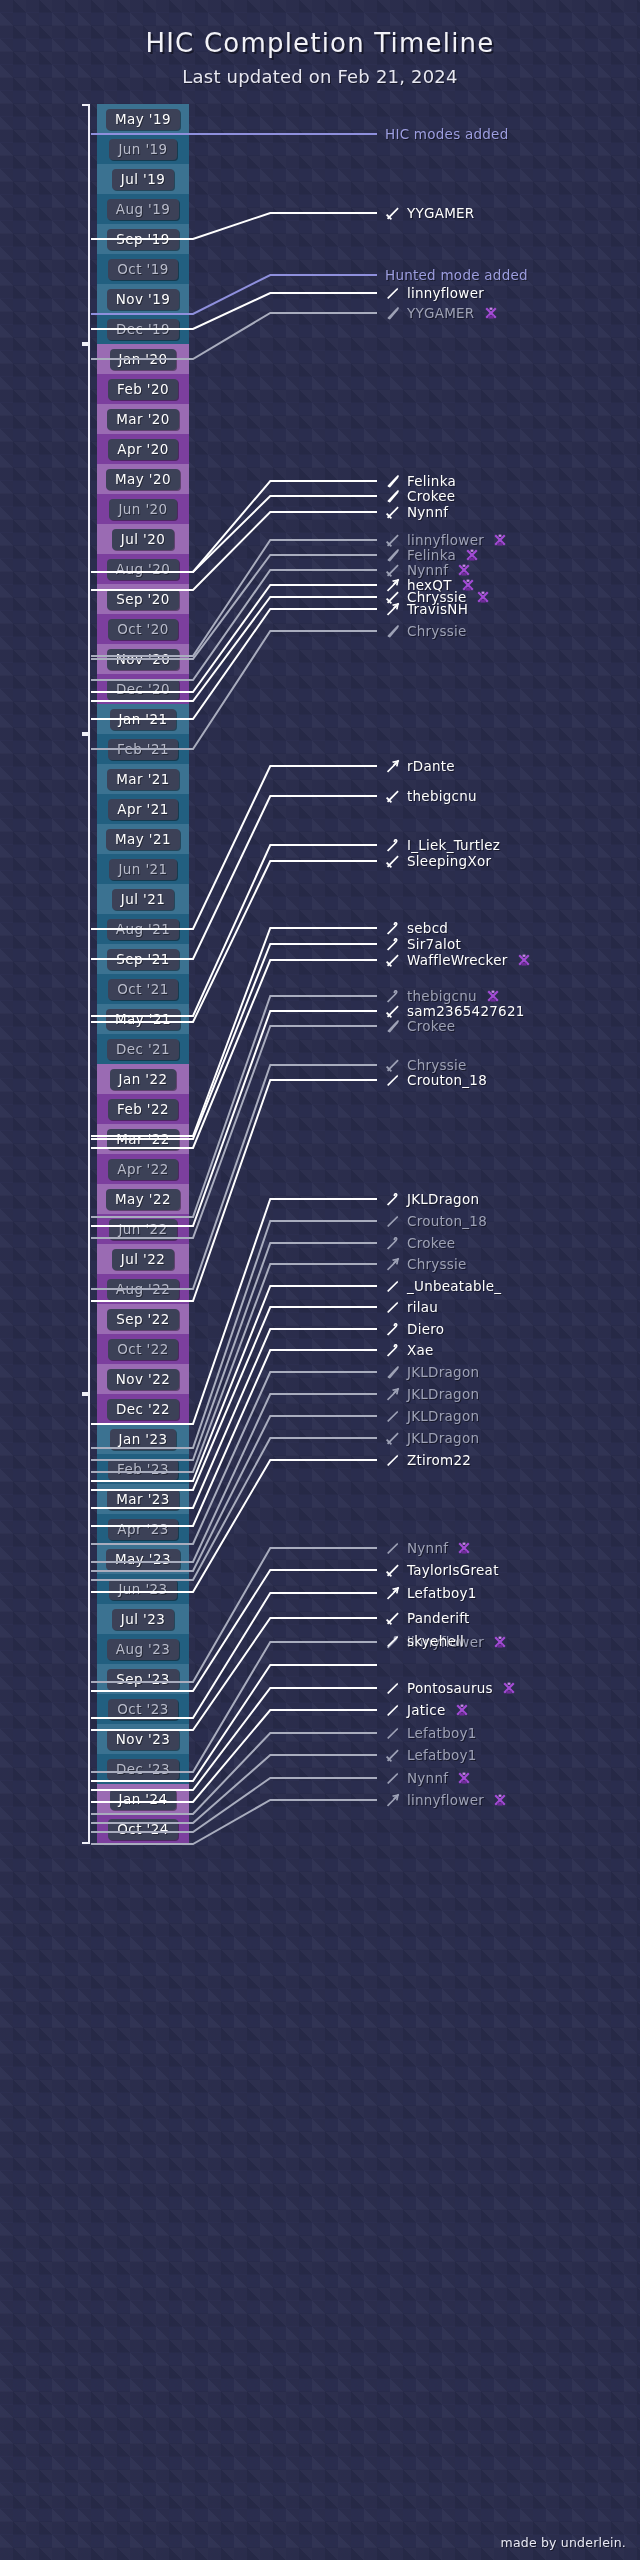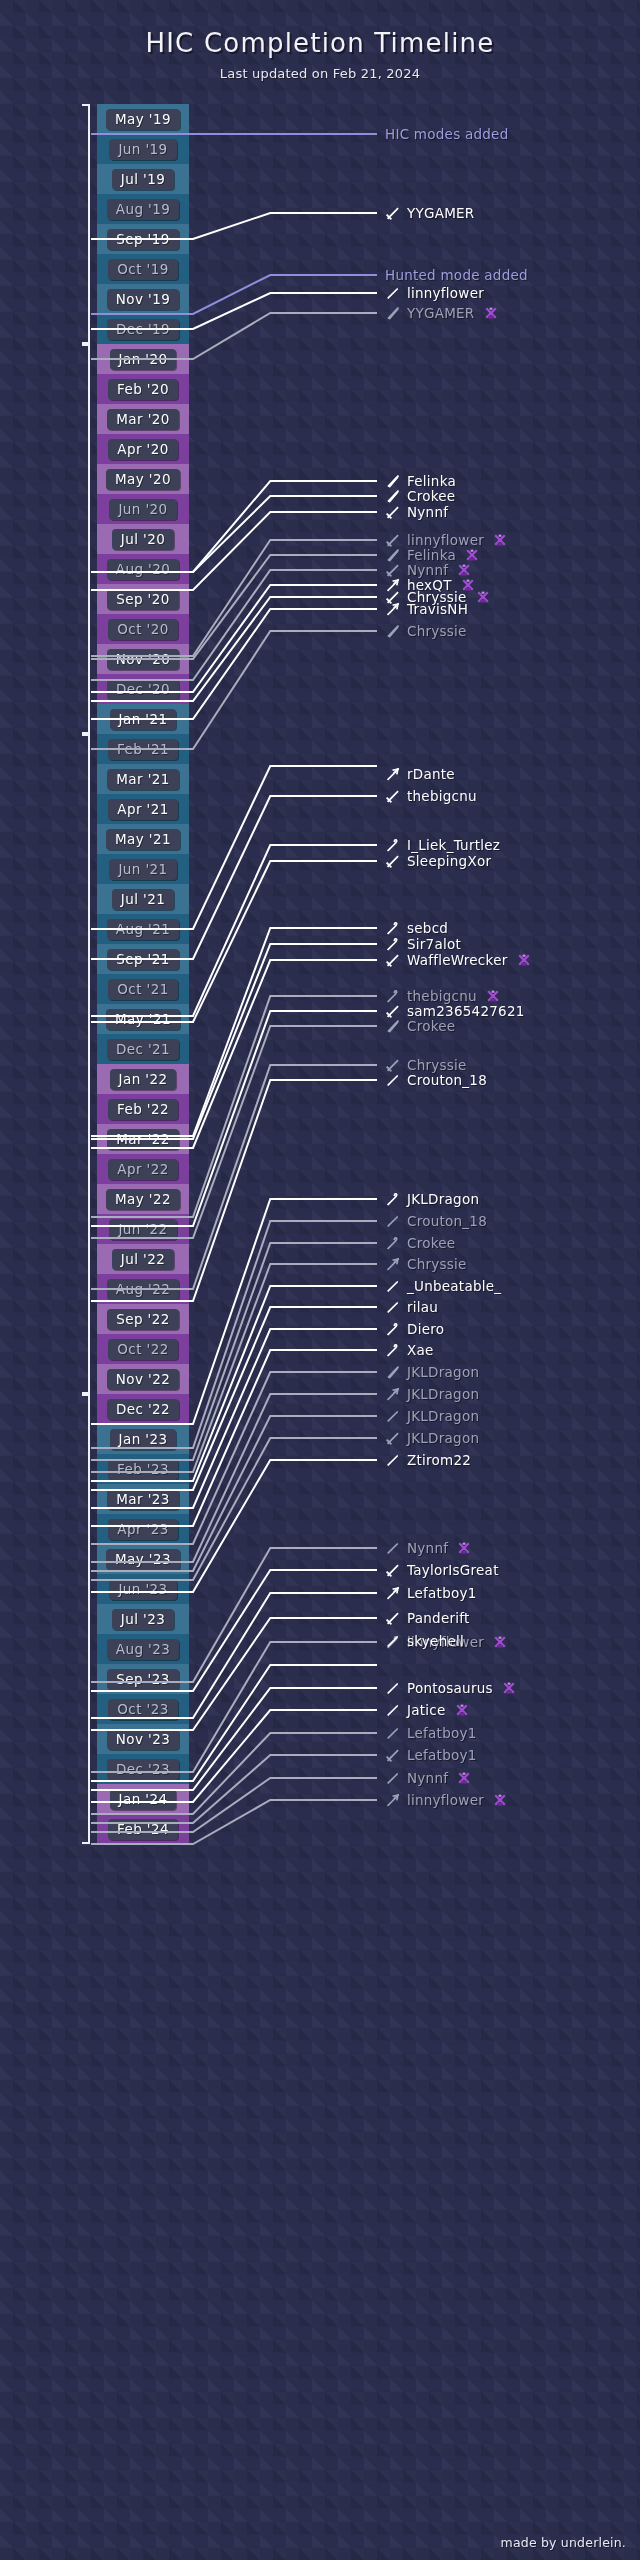--- a/index.html
+++ b/index.html
@@ -29,21 +29,21 @@
   #root{position:absolute;inset:0;z-index:2;}
 
   
   .title{
     position:absolute;left:0;right:0;top:28px;text-align:center;
     font-size:26px;letter-spacing:1.2px;color:#f2f2f7;
     text-shadow:2px 2px 0 rgba(0,0,0,.45);
   }
   .subtitle{
     position:absolute;left:0;right:0;top:66px;text-align:center;
-    font-size:13px;color:#e8e8f2;letter-spacing:.2px;
+    font-size:18px;color:#e8e8f2;letter-spacing:.2px;
     text-shadow:1px 1px 0 rgba(0,0,0,.45);
   }
   .credit{
     position:absolute;right:14px;bottom:10px;
     font-size:12.5px;color:#e9e9f4;letter-spacing:.2px;
     text-shadow:1px 1px 0 rgba(0,0,0,.45);
   }
 
   
   .era{position:absolute;left:62px;width:34px;}
@@ -312,21 +312,21 @@
       <div class="m blueA">
         <span class="chip">Nov '23</span>
       </div>
       <div class="m blueB dim">
         <span class="chip">Dec '23</span>
       </div>
       <div class="m purA">
         <span class="chip">Jan '24</span>
       </div>
       <div class="m purB">
-        <span class="chip">Feb '24</span>
+        <span class="chip">Oct '24</span>
       </div>
     </div>
 
   <svg id="wires" viewBox="0 0 640 2560" preserveAspectRatio="none">
       <path d="M91 134 L193 134 L270.28 134 L377 134" stroke="#8f90dd" stroke-width="2" fill="none"></path>
       <path d="M91 239 L193 239 L270.28 213 L377 213" stroke="#ffffff" stroke-width="2" fill="none"></path>
       <path d="M91 314 L193 314 L270.28 275 L377 275" stroke="#8f90dd" stroke-width="2" fill="none"></path>
       <path d="M91 329 L193 329 L270.28 293 L377 293" stroke="#ffffff" stroke-width="2" fill="none"></path>
       <path d="M91 359 L193 359 L270.28 313 L377 313" stroke="#a9adbe" stroke-width="2" fill="none"></path>
       <path d="M91 572 L193 572 L270.28 481 L377 481" stroke="#ffffff" stroke-width="2" fill="none"></path>
@@ -540,21 +540,21 @@
         <span class="nm">TravisNH</span>
       </div>
       <div class="entry dimmed" style="top: 622px;">
         <span style="display: flex;">
           <svg class="ic" viewBox="0 0 15 15" xmlns="http://www.w3.org/2000/svg">
             <path d="M3.4 12.0 L11.4 3.5 L13.0 2.0 L12.0 4.0 L4.6 12.6 Z" stroke="#9ea2b6" fill="none" stroke-width="1.7" stroke-linecap="square" stroke-linejoin="round"></path>
           </svg>
         </span>
         <span class="nm">Chryssie</span>
       </div>
-      <div class="entry" style="top: 757px; margin-top: 8px;">
+      <div class="entry" style="top: 757px;">
         <span style="display: flex;">
           <svg class="ic" viewBox="0 0 15 15" xmlns="http://www.w3.org/2000/svg">
             <line x1="3.1" y1="12.3" x2="10.8" y2="4.6" stroke="#ffffff" fill="none" stroke-width="1.7" stroke-linecap="square"></line>
             <path d="M8.4 3.0 L12.9 2.1 L12.0 6.6" stroke="#ffffff" fill="none" stroke-width="1.7" stroke-linecap="square"></path>
             <line x1="9.3" y1="5.6" x2="13.1" y2="2.0" stroke="#ffffff" fill="none" stroke-width="1.7" stroke-linecap="square"></line>
           </svg>
         </span>
         <span class="nm">rDante</span>
       </div>
       <div class="entry" style="top: 787px;">

